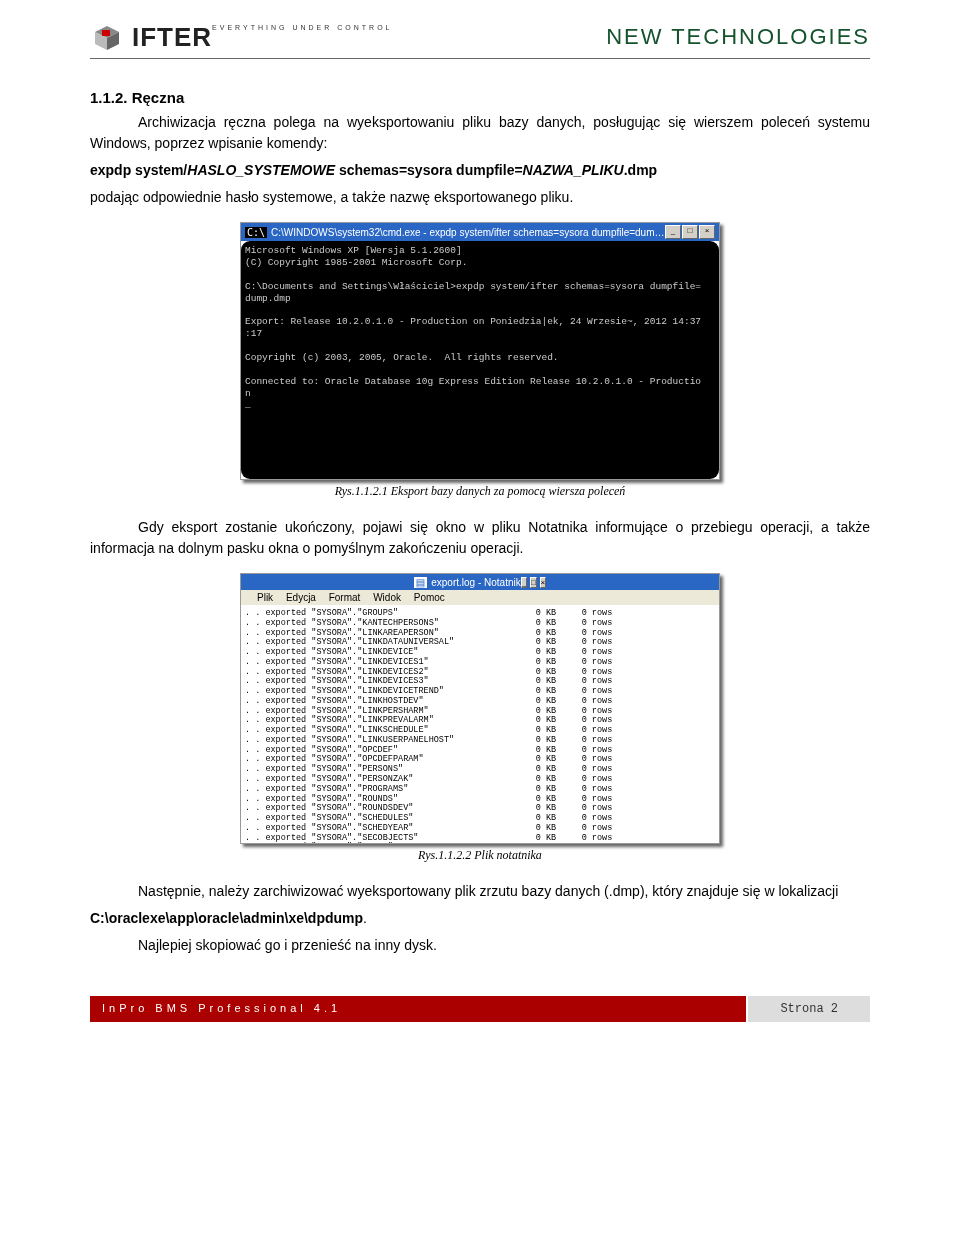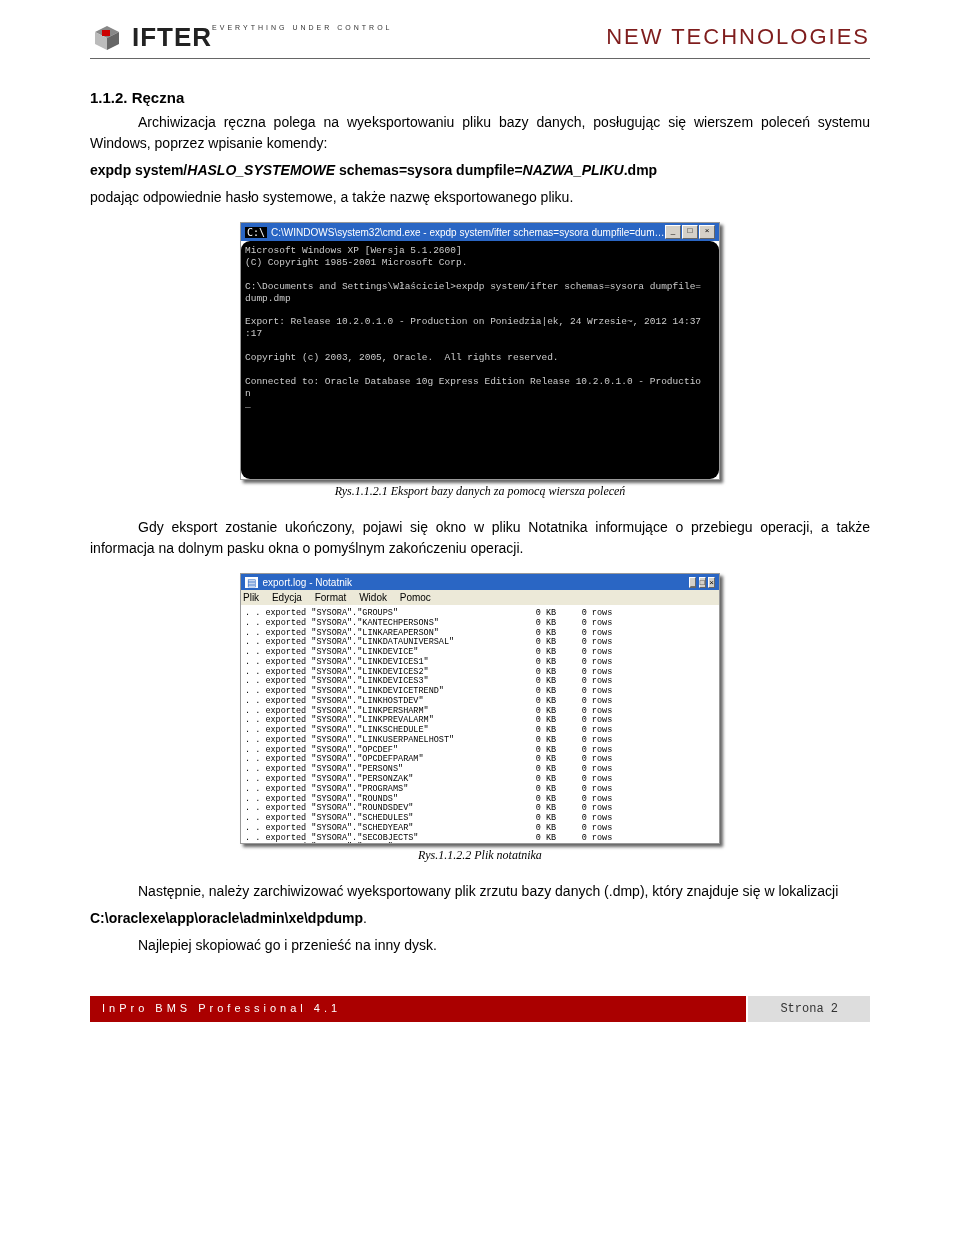--- a/index.html
+++ b/index.html
@@ -53,21 +53,21 @@
     color:#333;
     font-family: Arial, sans-serif;
     margin-top:0px;
     text-align: right;
     width: 100%;
   }
   .header-right {
     font-family: "Arial Narrow", Arial, sans-serif;
     font-size: 22px;
     letter-spacing: 2px;
-    color:#7f1d1d;
+    color:#14532d;
     font-weight: 500;
   }
   h2.section {
     font-size: 15px;
     margin: 30px 0 6px 0;
   }
   p.body {
     font-size: 14px;
     line-height: 1.5;
     margin: 0 0 6px 0;
@@ -123,28 +123,28 @@
     line-height:1.25;
     border-radius:9px;
   }
   
   .np-titlebar {
     background: linear-gradient(#2a66c4,#2a66c4);
     color:#fff;
     font-size:10px;
     padding:2px 4px;
     display:flex;
-    justify-content:space-between;
+    justify-content:center;
     align-items:center;
     font-family: Tahoma, sans-serif;
   }
   .np-menu {
     background:#ece9d8;
     font-size:10px;
-    padding:2px 2px;
+    padding:2px 16px;
     font-family: Tahoma, sans-serif;
     color:#000;
   }
   .np-menu span { margin-right:10px; text-decoration: underline; text-decoration-color: transparent; }
   .np-menu span::first-letter{ text-decoration: underline; }
   .np-body {
     background:#fff;
     color:#000;
     font-family: "Courier New", monospace;
     font-size:8.5px;

